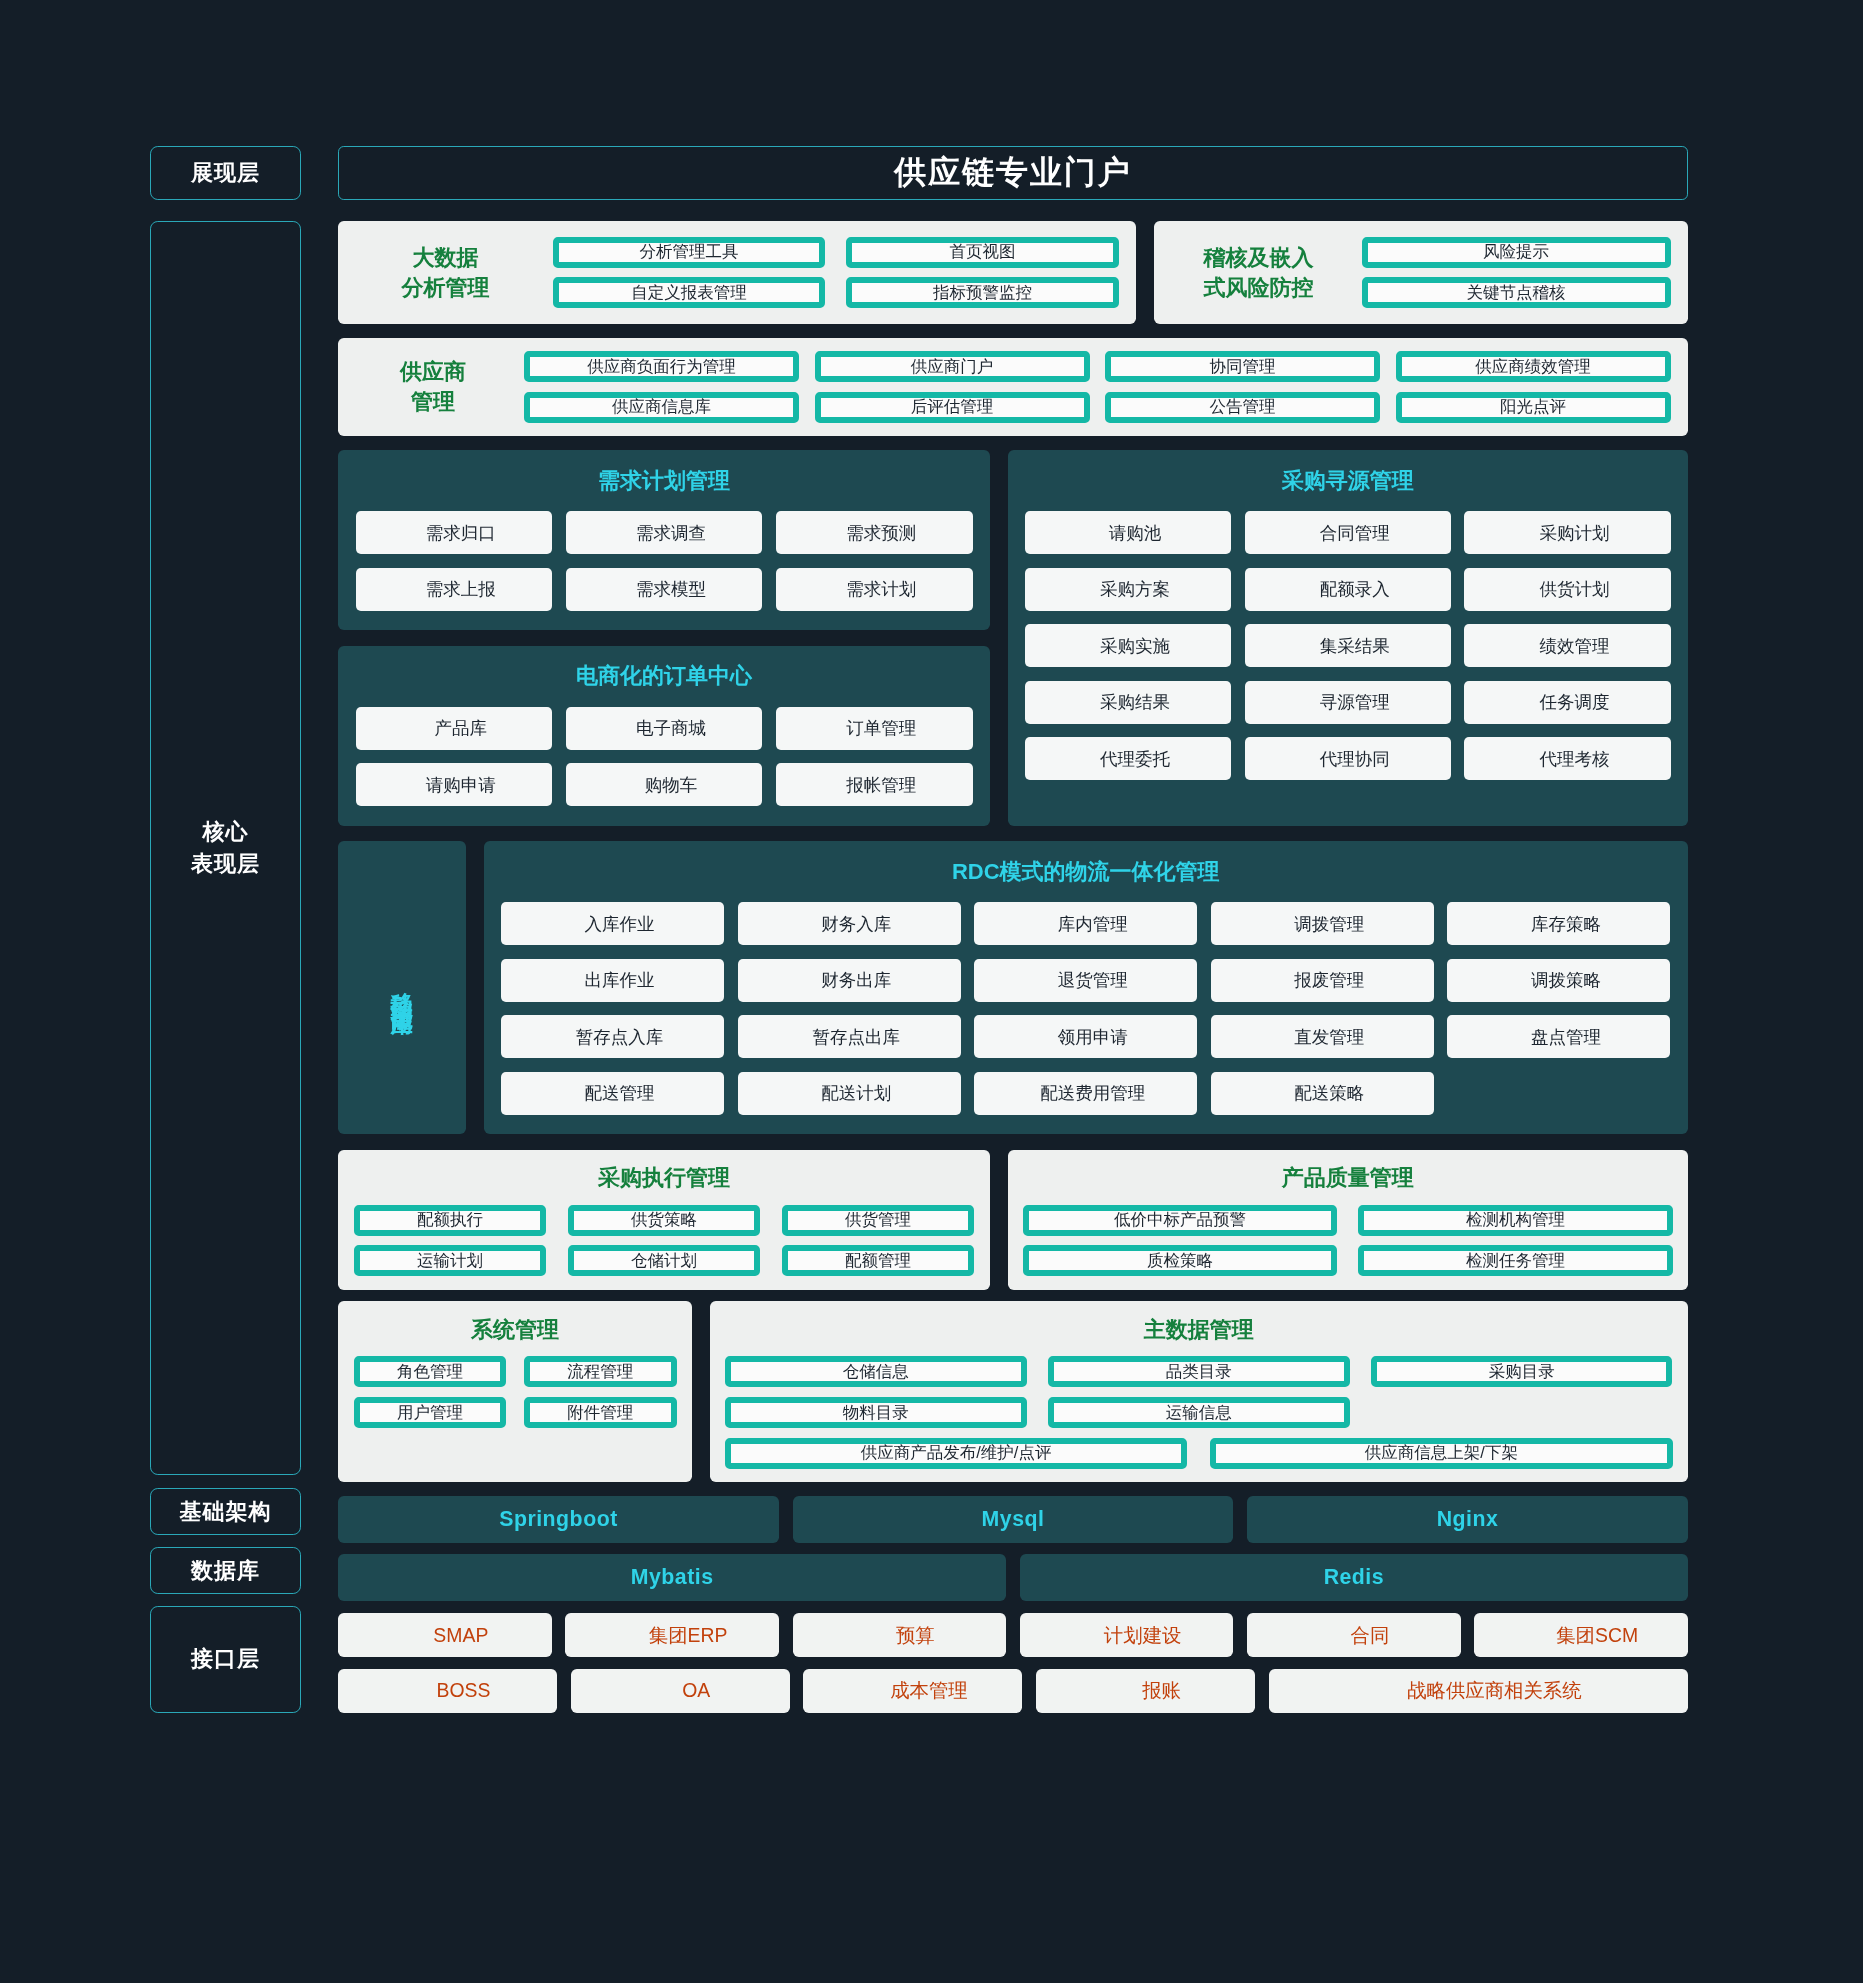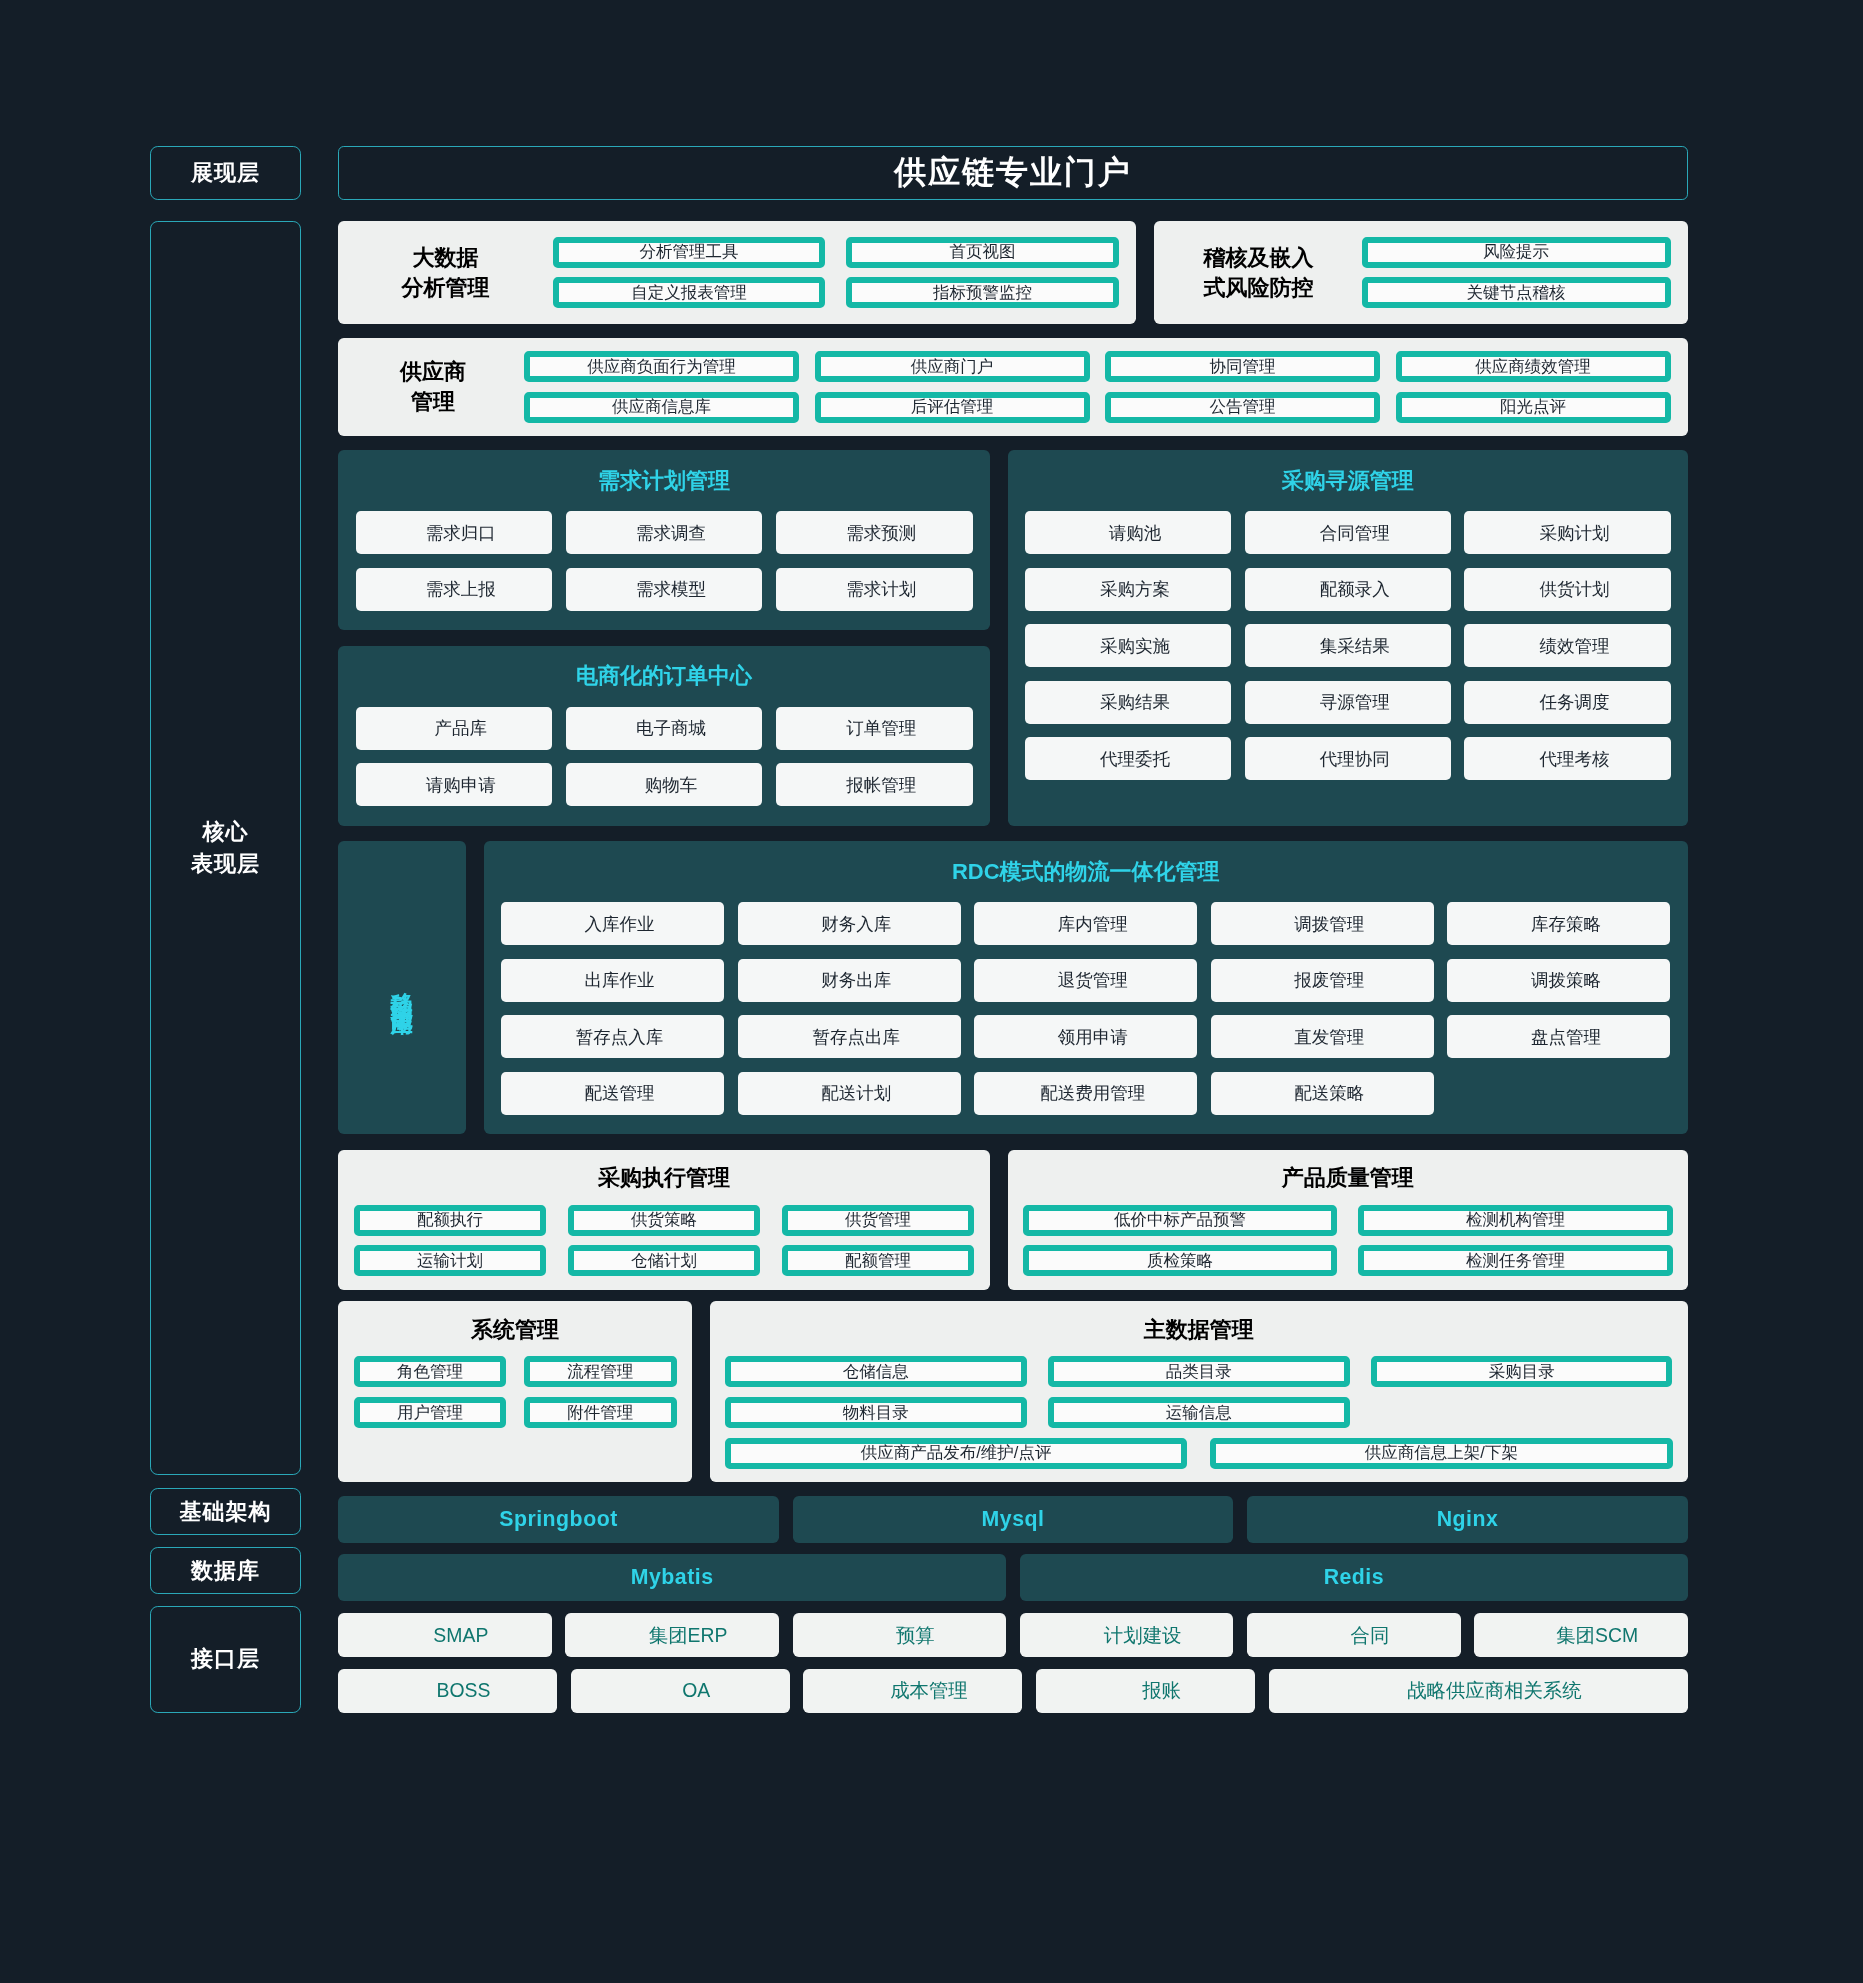--- a/index.html
+++ b/index.html
@@ -78,21 +78,21 @@
   .panel-light {
     background: #eef0ef;
     border-radius: 5.8px;
     color: #1d2630;
     box-sizing: border-box;
     padding: 13.6px 15.5px;
   }
   .panel-light .ptitle {
     font-size: 22px;
     font-weight: bold;
-    color: #000000;
+    color: #15803d;
     text-align: center;
     line-height: 1.35;
   }
   .chip-light {
     background: #fbfbfb;
     border: 6px solid #14b8a6;
     border-radius: 4.9px;
     font-size: 16.5px;
     color: #1d2630;
     display: flex;
@@ -242,21 +242,21 @@
   }
   .db-row { margin-top: 11.6px; gap: 13.6px; }
   .db-row .tech-chip { flex: 1 1 0; }
 
   
   .api-block { margin-top: 11.6px; display: flex; flex-direction: column; gap: 11.6px; }
   .api-row { display: flex; gap: 13.6px; }
   .api-chip {
     flex: 1 1 0;
     background: #f1f3f2;
-    color: #0f766e;
+    color: #c2410c;
     border-radius: 5.8px;
     height: 44px;
     display: flex;
     align-items: center;
     justify-content: center;
     font-size: 19.4px;
     white-space: nowrap;
     padding-left: 32px;
   }
   .api-chip.wide { flex: 2.07 1 0; }

